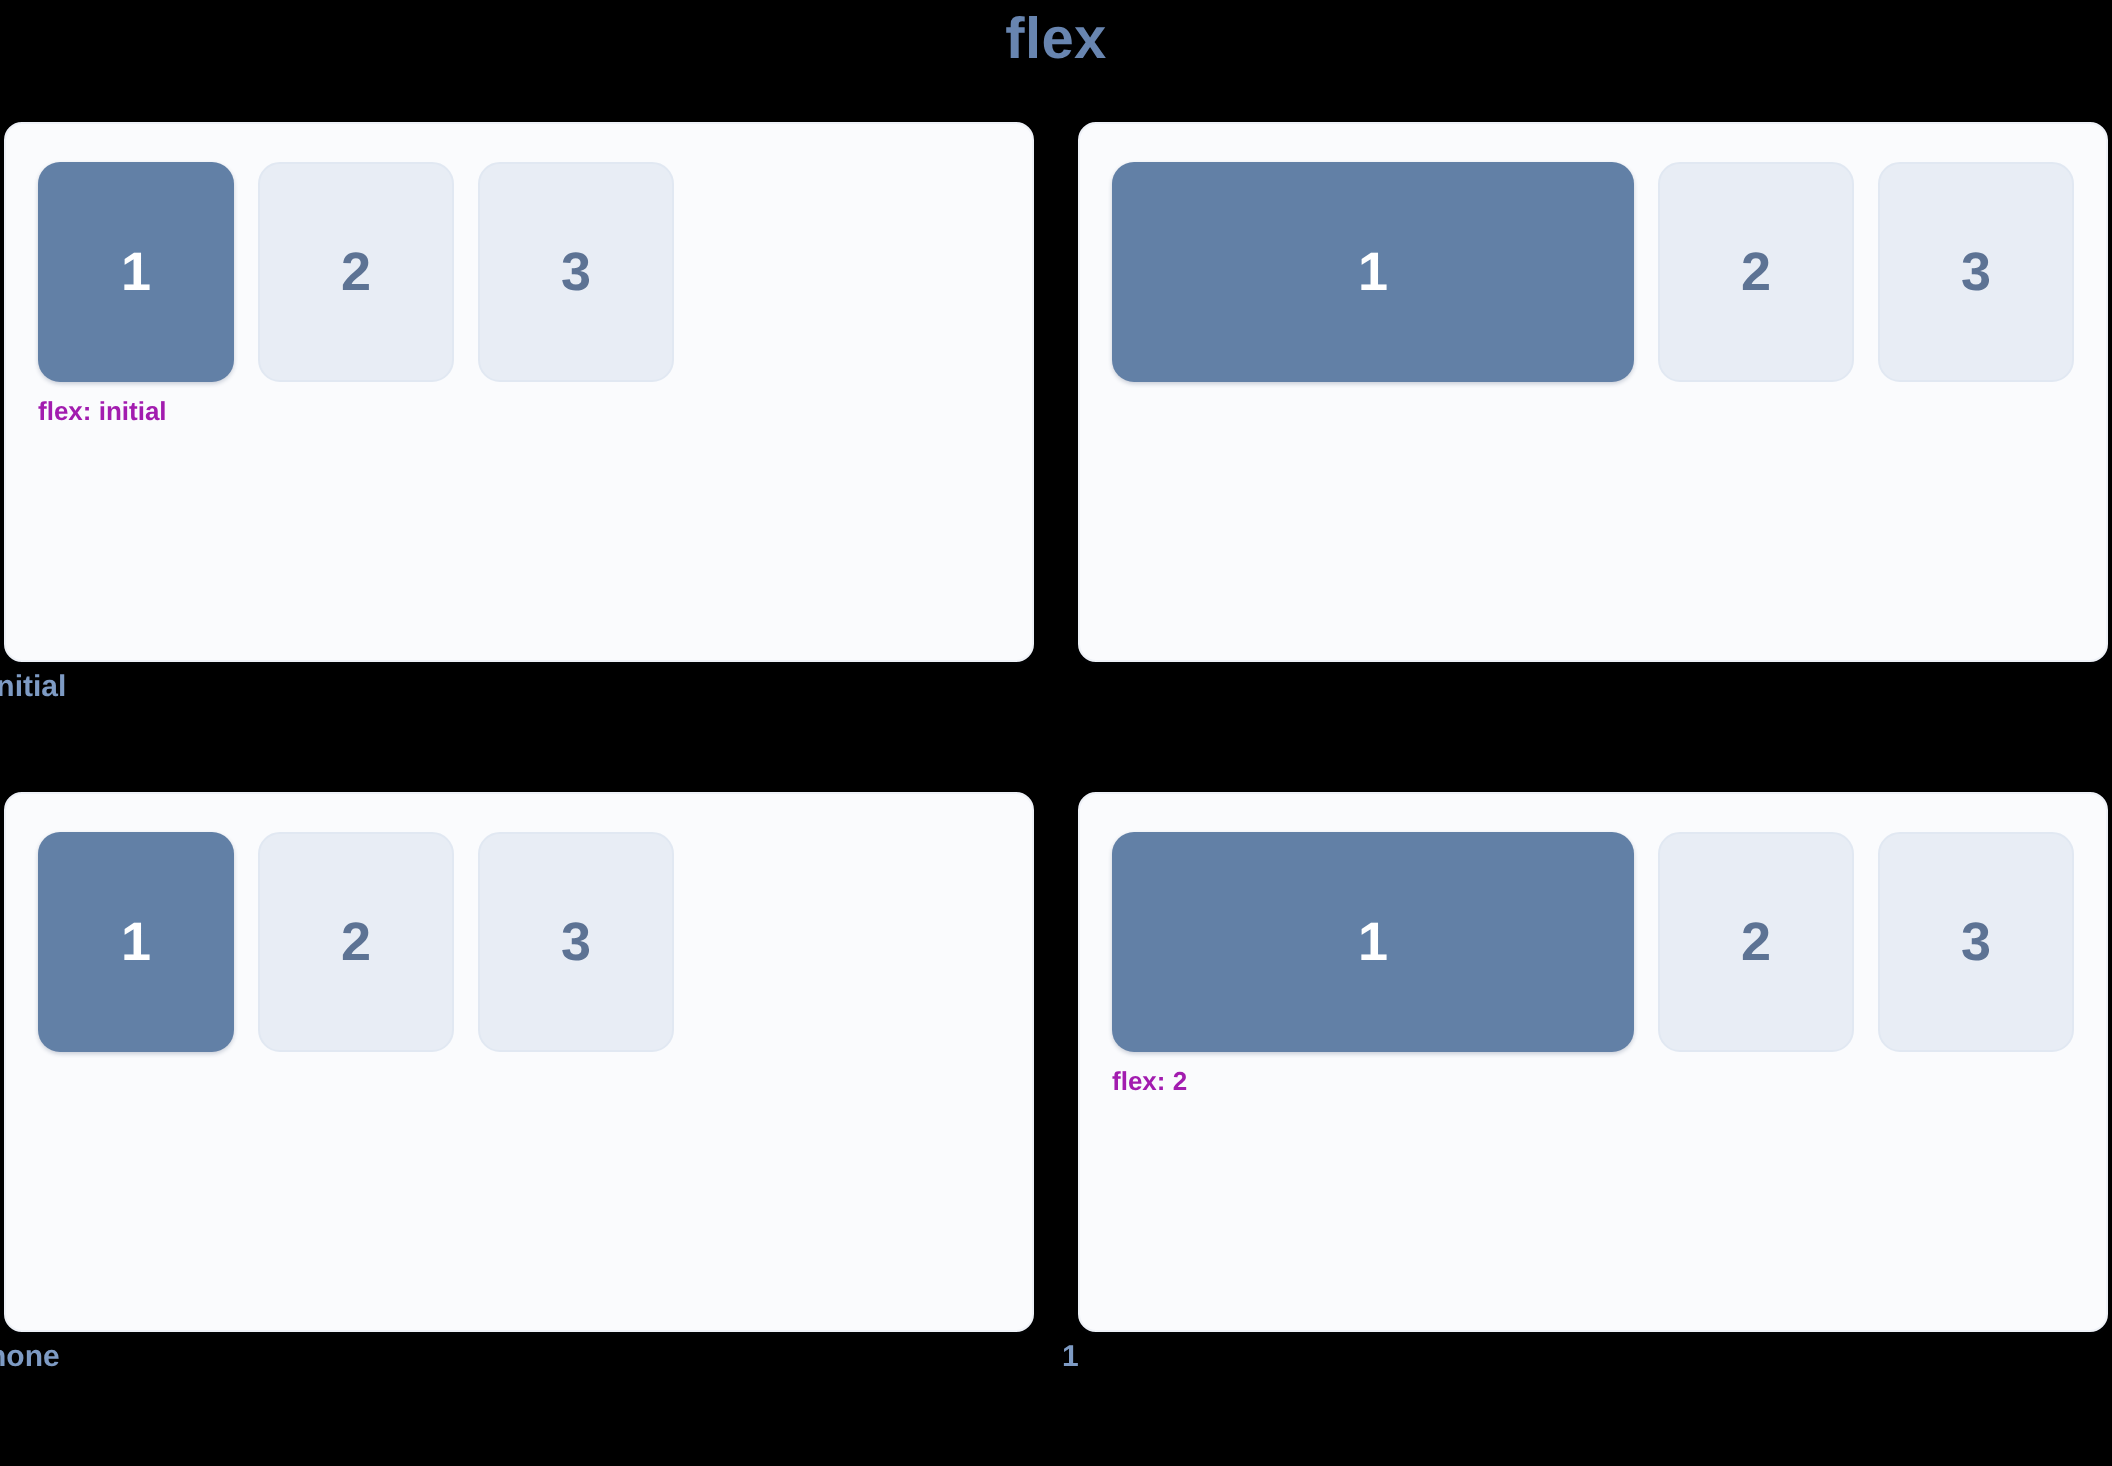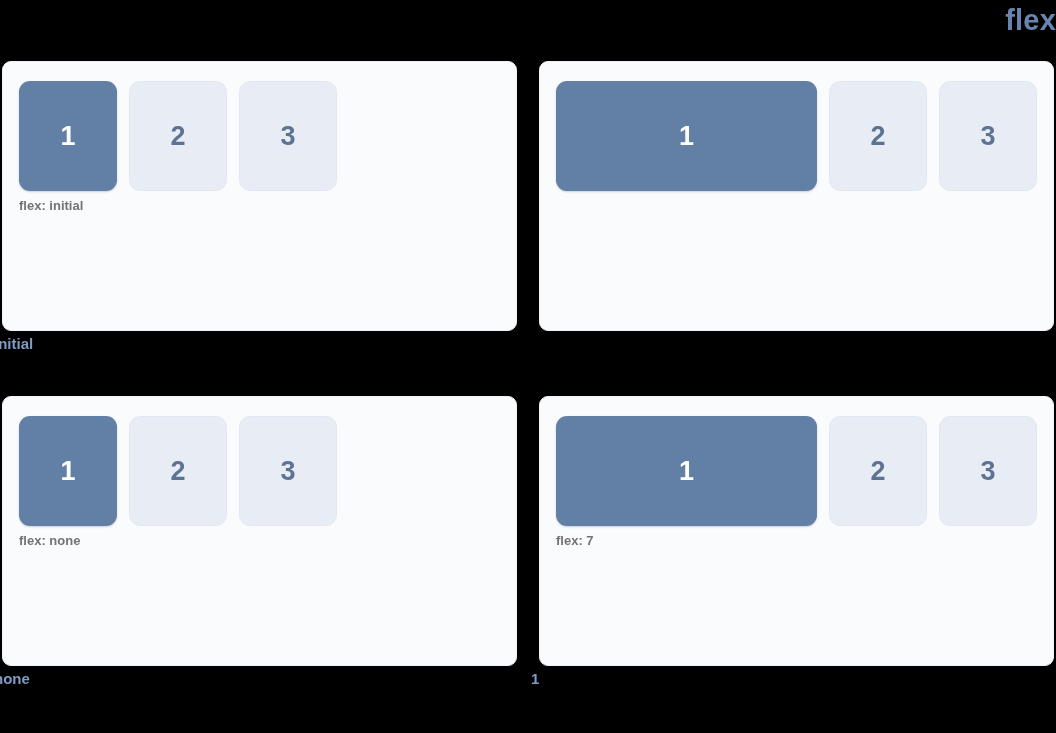--- a/index.html
+++ b/index.html
@@ -15,21 +15,21 @@
     font-family: "Liberation Sans", sans-serif;
     position: relative;
   }
 
   
   .page-title {
     position: absolute;
     top: 3px;
     left: 0;
     width: 1056px;
-    text-align: right;
+    text-align: center;
     font-size: 29px;
     font-weight: bold;
     color: #6885b0;
     letter-spacing: 0.2px;
     line-height: 34px;
   }
 
   
   .grid {
     position: absolute;
@@ -93,21 +93,21 @@
   
   .mode-initial .box.primary { flex: initial; width: 98px; }
   .mode-auto    .box.primary { flex: auto;    width: auto; min-width: 98px; }
   .mode-none    .box.primary { flex: none;    width: 98px; }
   .mode-one     .box.primary { flex: 1;       width: auto; min-width: 98px; }
 
   .caption {
     margin-top: 7px;
     font-size: 13px;
     font-weight: bold;
-    color: #737373;
+    color: #a21caf;
     line-height: 16px;
   }
 
   .cell-label {
     margin-top: 3px;
     margin-left: -8px;
     font-size: 15px;
     font-weight: bold;
     color: #7e9bc4;
     line-height: 20px;
@@ -144,30 +144,29 @@
     </div>
   </div>
 
   <div class="demo-cell">
     <div class="panel mode-none">
       <div class="flex-row">
         <div class="box primary">1</div>
         <div class="box muted">2</div>
         <div class="box muted">3</div>
       </div>
-      <div class="caption">flex: none</div>
     </div>
     <div class="cell-label">none</div>
   </div>
 
   <div class="demo-cell">
     <div class="panel mode-one">
       <div class="flex-row">
         <div class="box primary">1</div>
         <div class="box muted">2</div>
         <div class="box muted">3</div>
       </div>
-      <div class="caption">flex: 7</div>
+      <div class="caption">flex: 2</div>
     </div>
     <div class="cell-label">1</div>
   </div>
 
 </div>
 
 </body></html>

